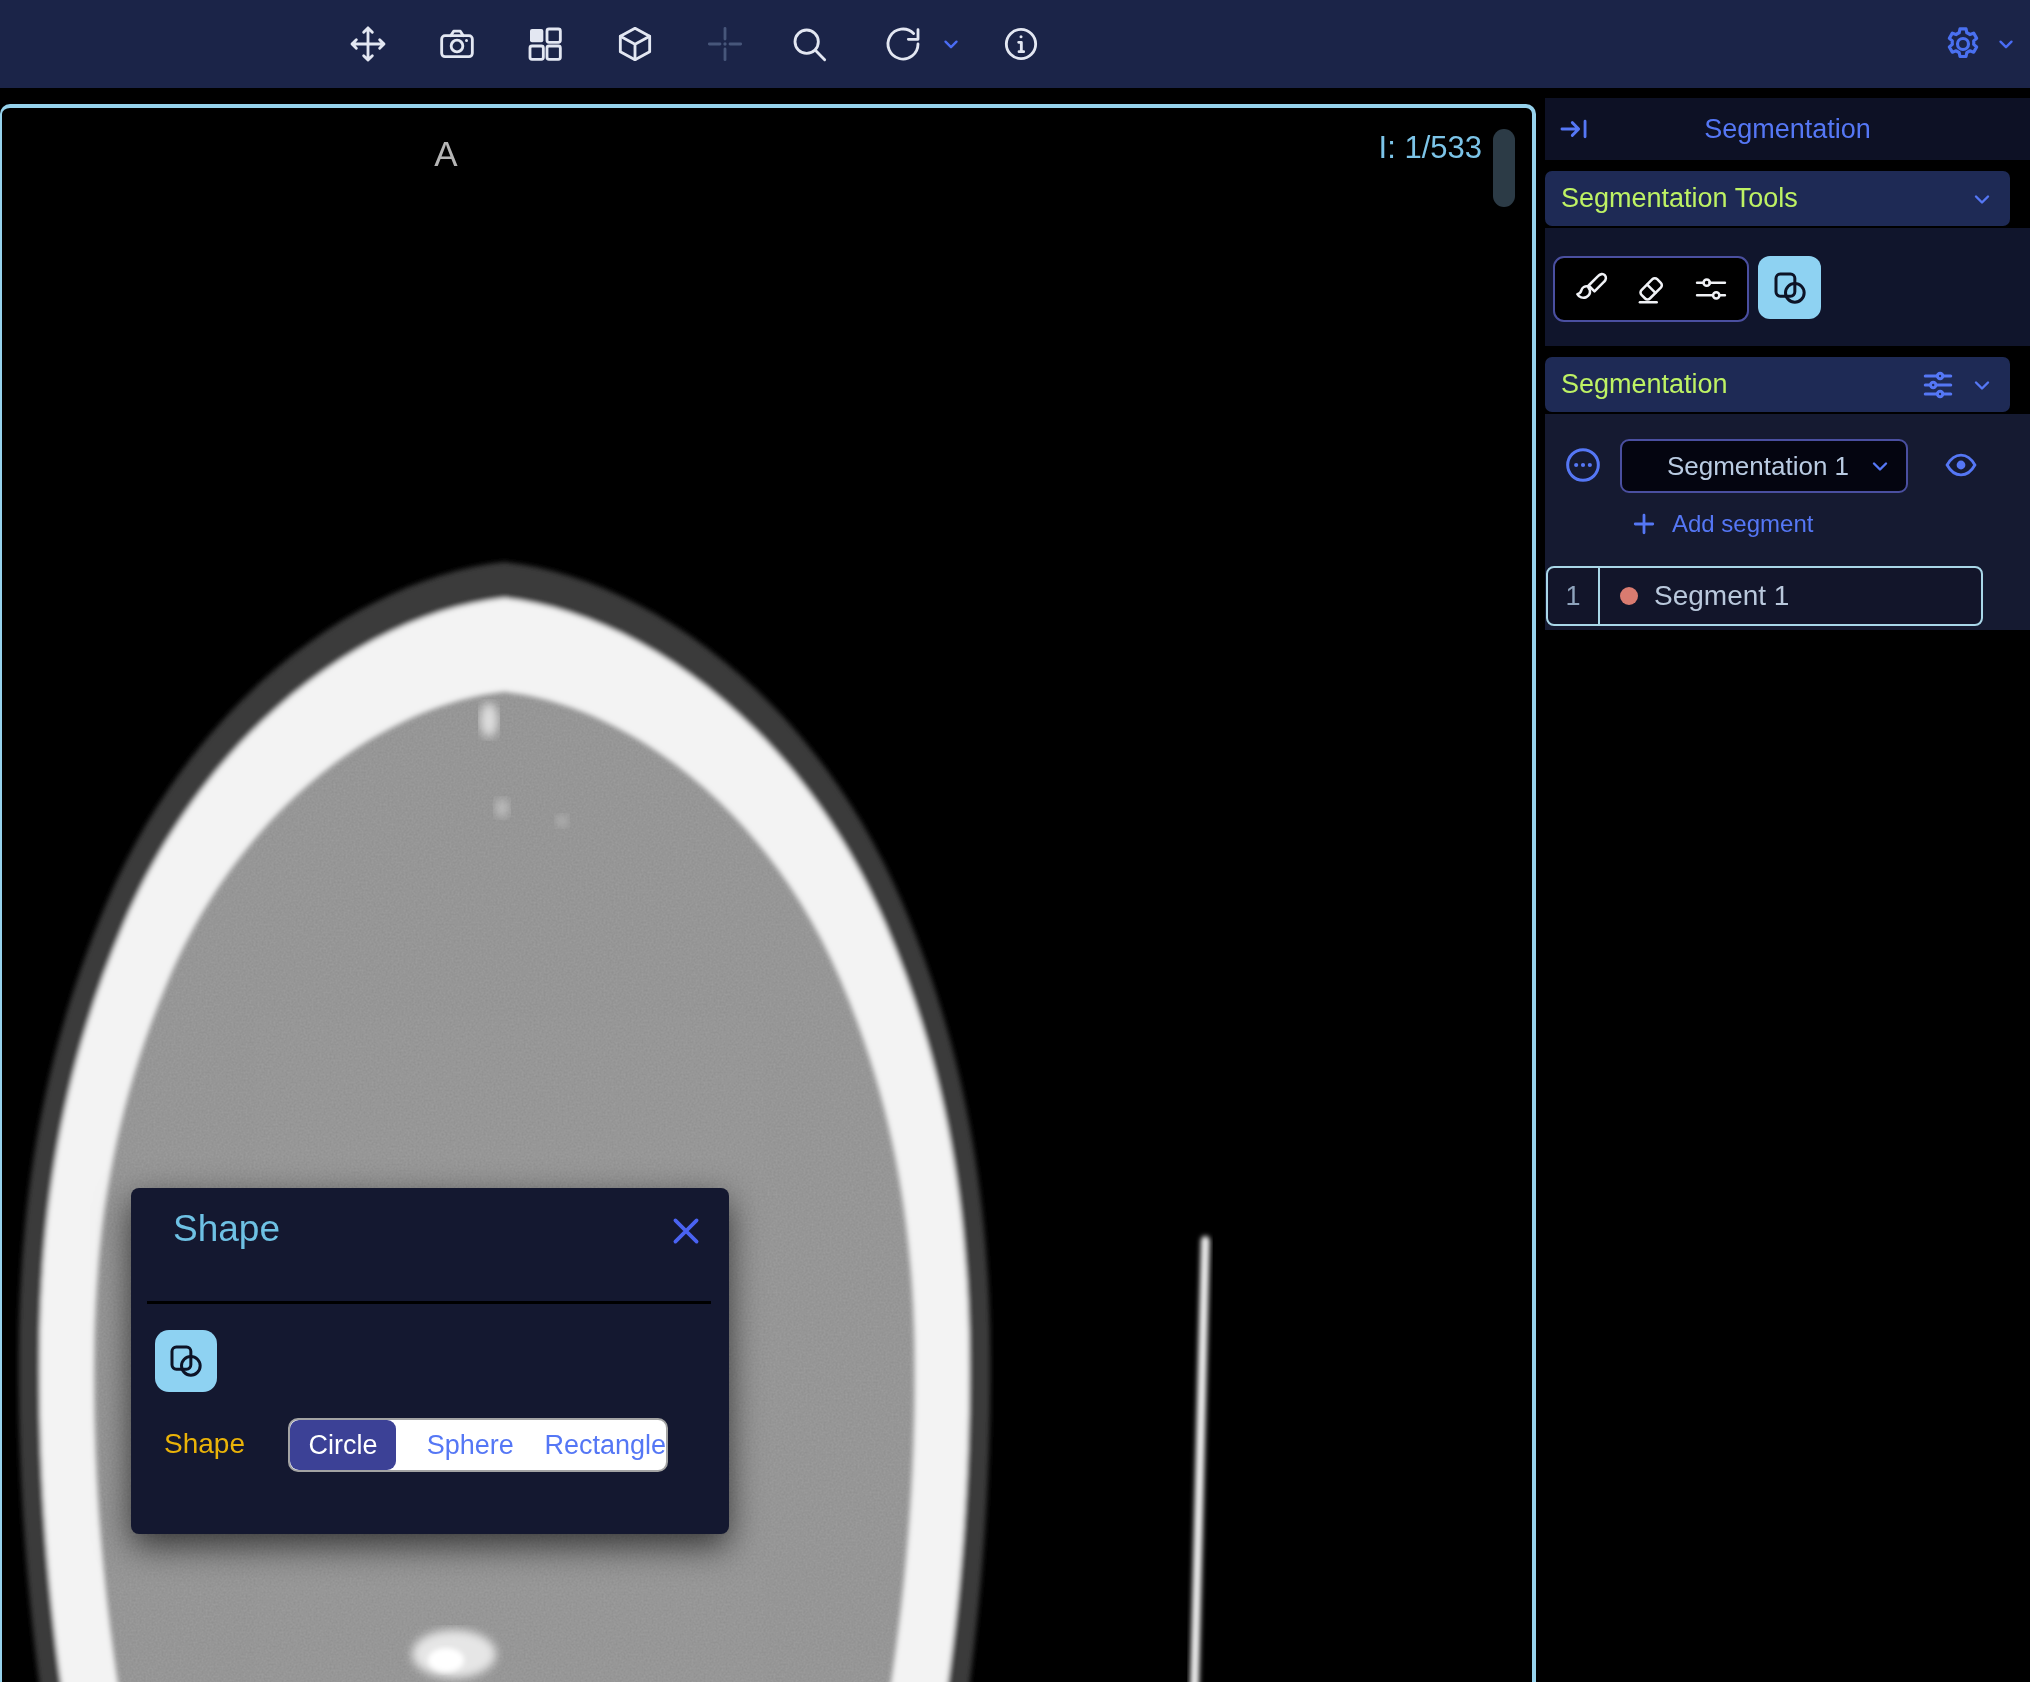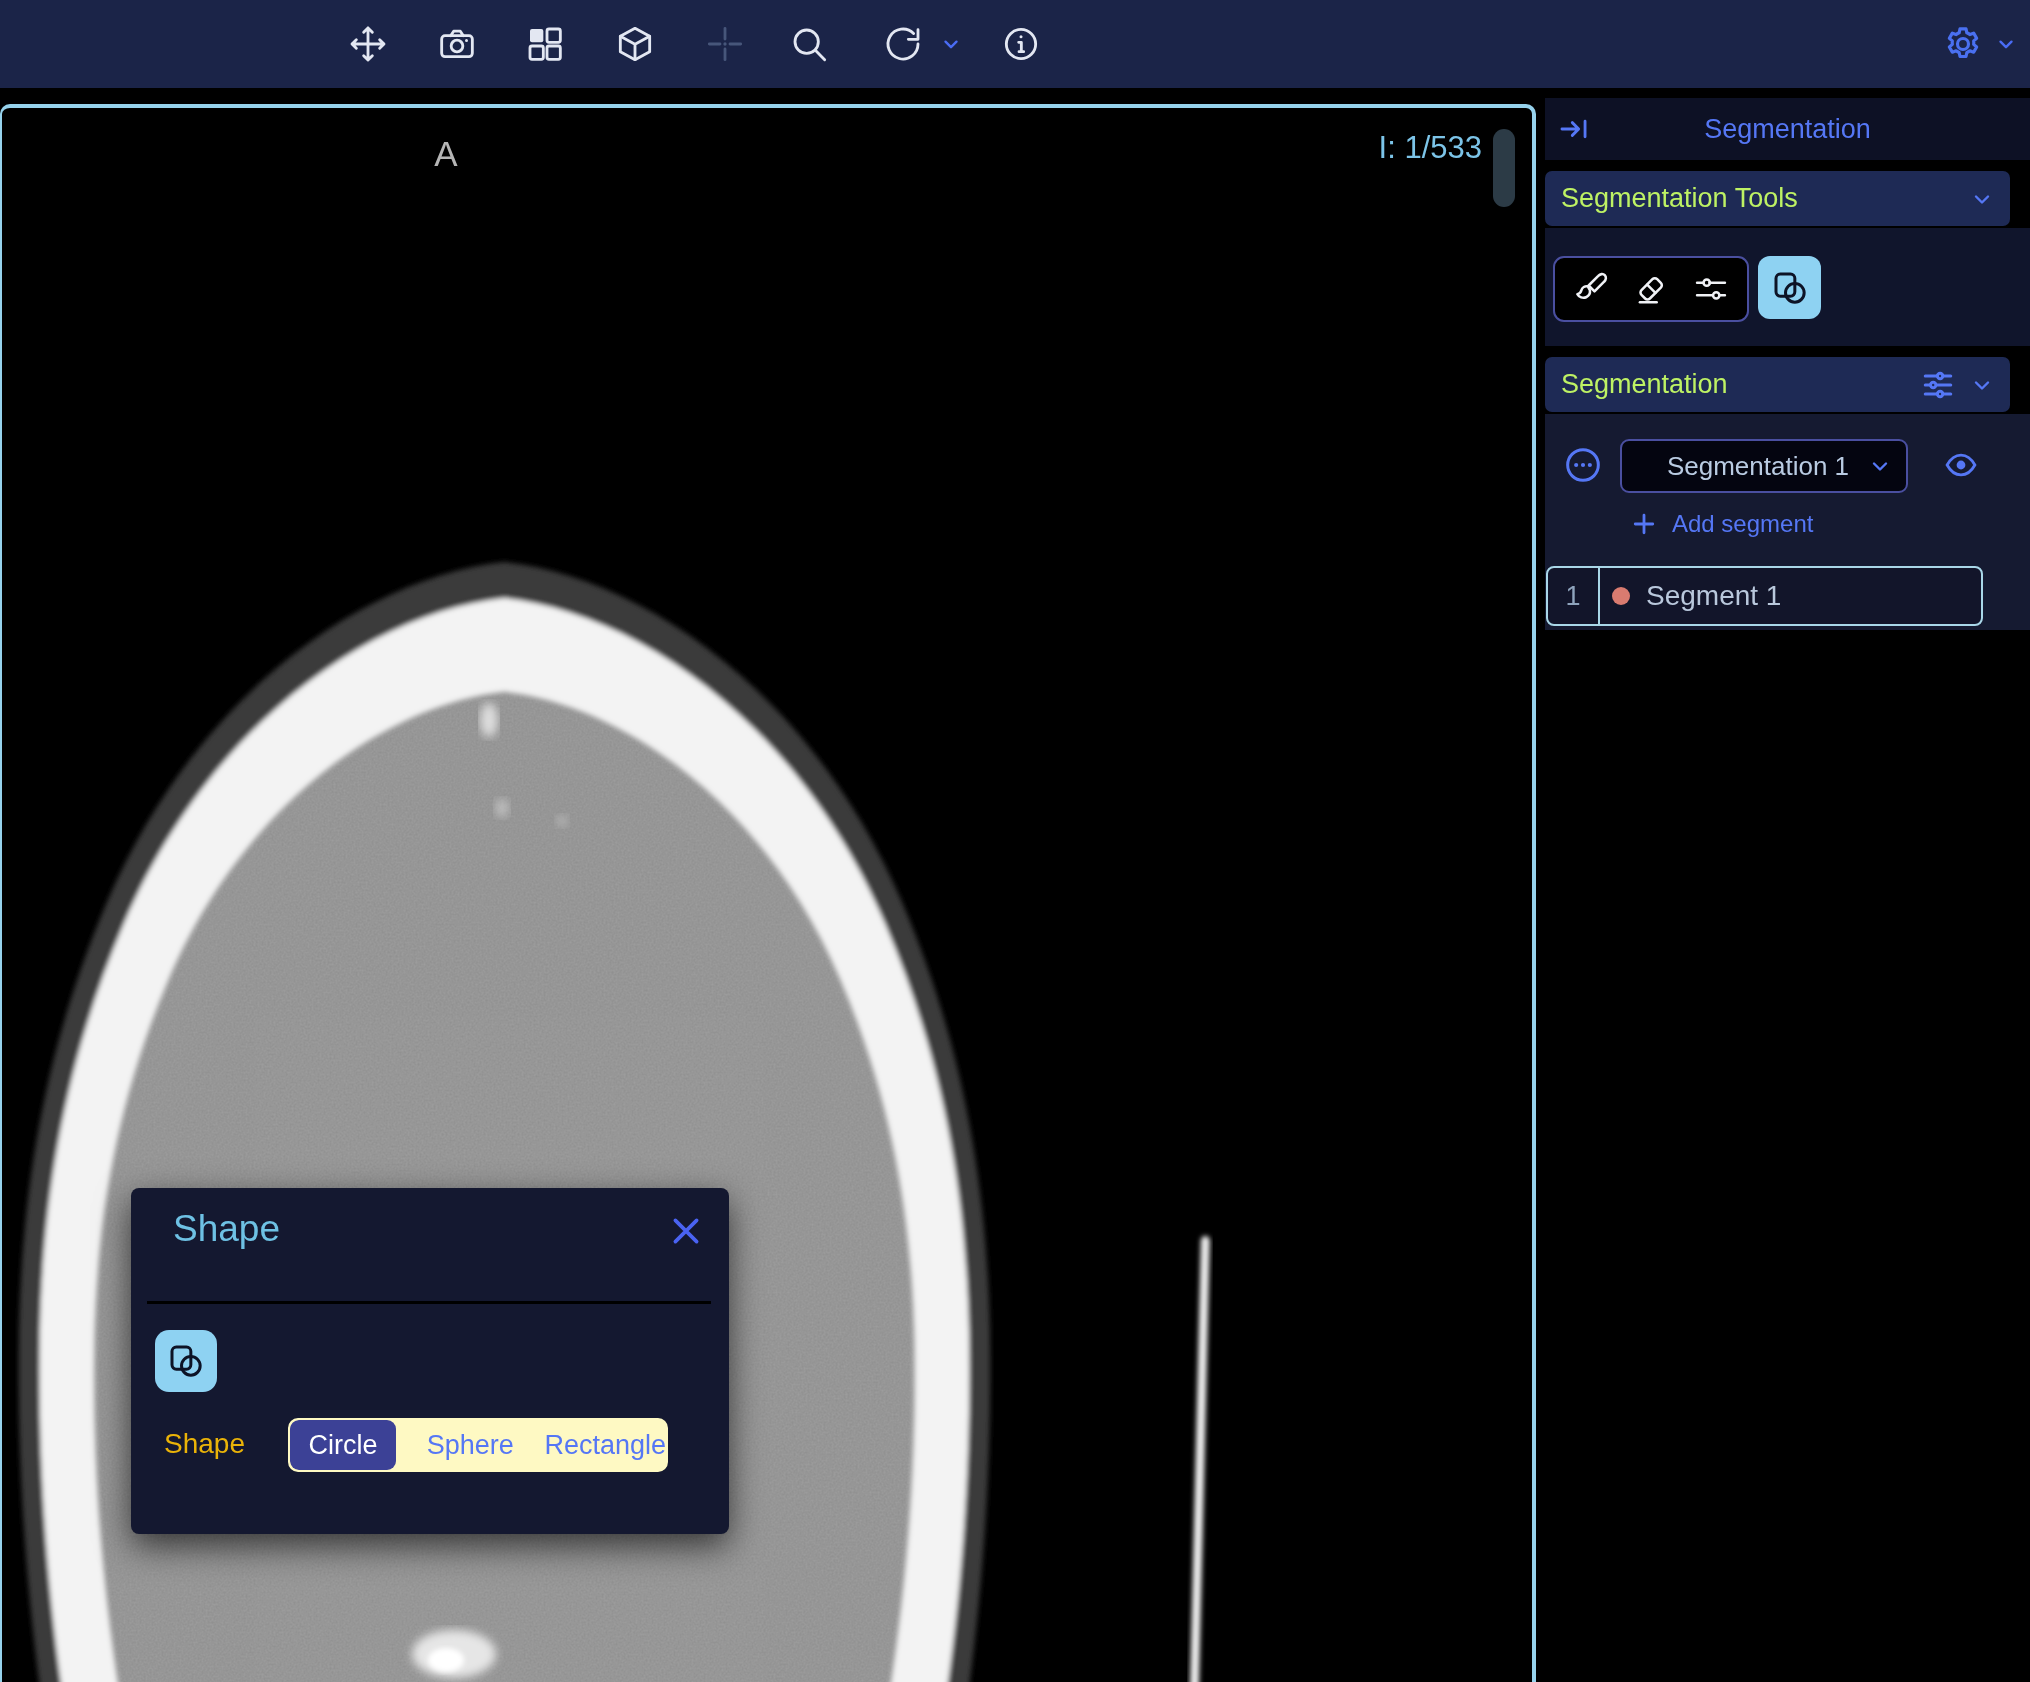--- a/index.html
+++ b/index.html
@@ -58,37 +58,37 @@
   .seg-select .chev { margin-right:14px; }
   .eye-btn { position:absolute; left:396px; top:34px; width:40px; height:34px; cursor:pointer; }
   .eye-btn svg { width:40px; height:34px; fill:none; stroke:#5577f5; stroke-width:2; }
   .add-segment { position:absolute; left:85px; top:96px; display:flex; align-items:center; gap:14px; cursor:pointer; }
   .add-segment svg { width:28px; height:28px; fill:none; stroke:#5577f5; stroke-width:2.4; stroke-linecap:round; }
   .add-segment .lbl { font-size:24px; color:#5577f5; }
   .segment-row { position:absolute; left:1px; top:152px; width:437px; height:60px; background:#12152a;
                  border:2px solid #a9d7e8; border-radius:8px; display:flex; align-items:stretch; cursor:pointer; }
   .seg-idx { width:52px; border-right:2px solid #a9d7e8; display:flex; align-items:center; justify-content:center;
              font-size:27px; color:#8fa4bd; }
-  .seg-main { flex:1; display:flex; align-items:center; padding-left:12px; gap:16px; }
+  .seg-main { flex:1; display:flex; align-items:center; padding-left:20px; gap:16px; }
   .seg-dot { width:18px; height:18px; border-radius:50%; }
   .seg-lbl { font-size:28px; color:#b9c8dc; }
 
   
   .dialog { position:absolute; left:131px; top:1188px; width:598px; height:346px; background:#141830;
             border-radius:8px; box-shadow:0 12px 34px rgba(0,0,0,.65); }
   .dlg-title { position:absolute; left:42px; top:20px; font-size:37px; color:#6ec1e4; }
   .dlg-close { position:absolute; right:26px; top:26px; width:34px; height:34px; cursor:pointer; }
   .dlg-close svg { width:34px; height:34px; fill:none; stroke:#4a63f2; stroke-width:2.6; stroke-linecap:round; }
   .dlg-divider { position:absolute; left:16px; top:113px; width:564px; height:3px; background:#000; }
   .dlg-shape-btn { position:absolute; left:24px; top:142px; width:62px; height:62px; background:#8ed2f2; border-radius:14px;
                    display:flex; align-items:center; justify-content:center; cursor:pointer; }
   .dlg-shape-btn svg { width:40px; height:40px; fill:none; stroke:#0d1326; stroke-width:1.8; stroke-linejoin:round; }
   .dlg-shape-lbl { position:absolute; left:33px; top:240px; font-size:28px; color:#eab308; }
-  .shape-control { position:absolute; left:157px; top:230px; width:380px; height:54px; background:#fef9c3;
-                   border:2px solid #fef9c3; border-radius:10px; display:flex; align-items:stretch; overflow:hidden; }
+  .shape-control { position:absolute; left:157px; top:230px; width:380px; height:54px; background:#ffffff;
+                   border:2px solid #a3a3a3; border-radius:10px; display:flex; align-items:stretch; overflow:hidden; }
   .shape-opt { display:flex; align-items:center; justify-content:center; font-size:27px; color:#5577f5; cursor:pointer; }
   .shape-opt.selected { width:106px; background:#3c4196; color:#fff; border-radius:9px; }
   .shape-opt.rest { flex:1;margin-left:16px; }
 </style>
 </head>
 <body>
 
 <div class="stage">
 
   <div class="toolbar">

